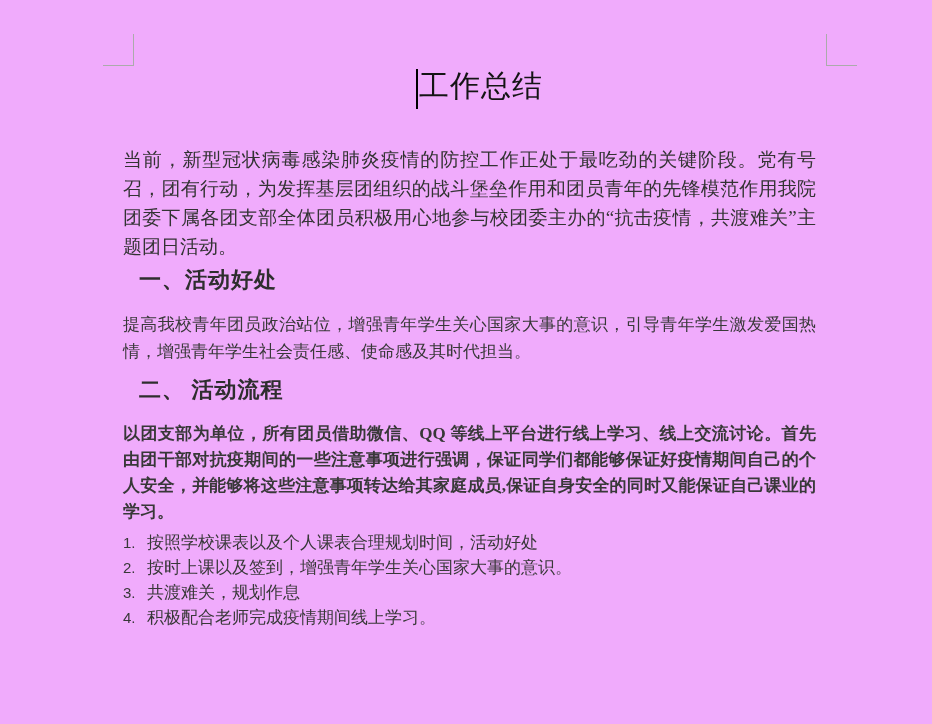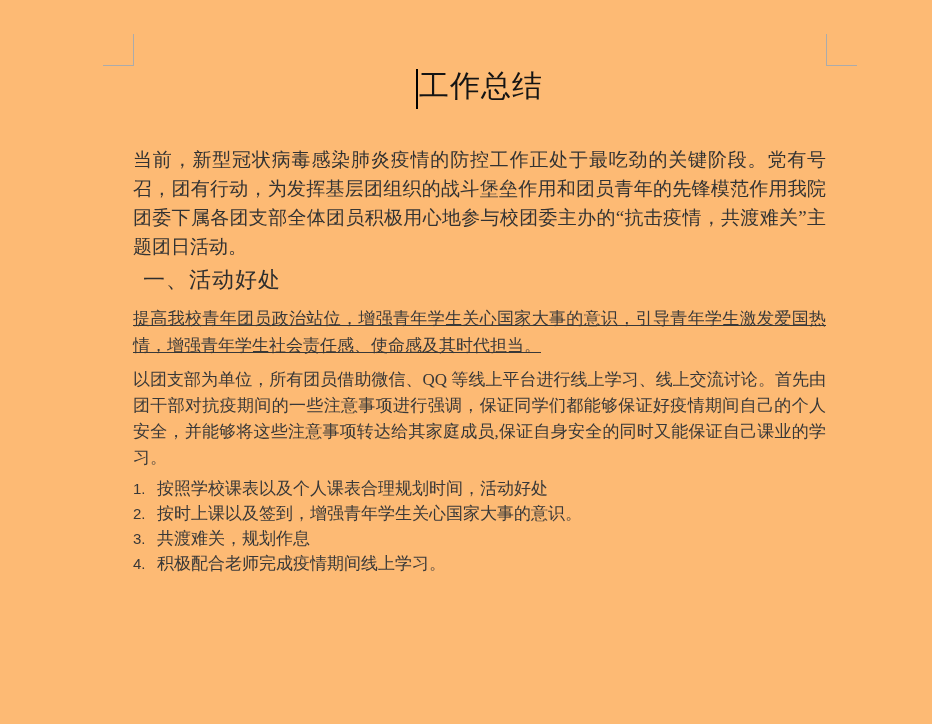--- a/index.html
+++ b/index.html
@@ -1,20 +1,20 @@
 <!DOCTYPE html>
 <html><head>
 <meta charset="utf-8">
 <style>
   html, body { margin: 0; padding: 0; }
   .page {
     position: relative;
     width: 932px;
     height: 724px;
-    background: #fdba74;
+    background: #f0abfc;
     overflow: hidden;
     font-family: "Liberation Serif", "DejaVu Serif", serif;
   }
   
   .crop { position: absolute; width: 30px; height: 31px; }
   .crop-tl { left: 103px; top: 34px; border-right: 1px solid #ababab; border-bottom: 1px solid #ababab; }
   .crop-tr { left: 826px; top: 34px; border-left: 1px solid #ababab; border-bottom: 1px solid #ababab; }
 
   .title-row {
     position: absolute;
@@ -30,51 +30,51 @@
   .caret {
     display: inline-block;
     width: 2px; height: 40px;
     background: #000000;
     vertical-align: middle;
     margin-right: 1px;
   }
 
   .doc-body {
     position: absolute;
-    left: 133px; top: 138px;
+    left: 123px; top: 138px;
     width: 693px;
     color: #363636;
   }
   .para {
     margin: 0;
     text-align: justify;
   }
   .para-intro {
     margin-top: 7px;
     font-size: 19px;
     line-height: 29px;
     color: #333333;
   }
   .heading {
-    margin: 10px;
-    font-weight: normal;
+    margin: 16px;
+    font-weight: bold;
     font-size: 22px;
     line-height: 30px;
     color: #2e2e2e;
     letter-spacing: 1px;
   }
   .heading-1 { margin-top: 4px; }
   .heading-2 { margin-top: 10px; }
   .para-body {
     font-size: 17px;
     line-height: 26px;
     color: #383838;
   }
-  .para-s1 { margin-top: 2px; line-height: 27px; text-decoration: underline; }
-  .para-s2 { margin-top: 8px; }
+  .para-s1 { margin-top: 2px; line-height: 27px; }
+  .para-s2 { margin-top: 8px; font-weight: bold; }
 
   .step-list { margin-top: 5px; }
   .step {
     display: flex;
     font-size: 17px;
     line-height: 25px;
     color: #383838;
   }
   .step .num {
     flex: 0 0 24px;
@@ -96,20 +96,21 @@
   </div>
 
   <div class="doc-body">
 
     <p class="para para-intro">当前，新型冠状病毒感染肺炎疫情的防控工作正处于最吃劲的关键阶段。党有号召，团有行动，为发挥基层团组织的战斗堡垒作用和团员青年的先锋模范作用我院团委下属各团支部全体团员积极用心地参与校团委主办的“抗击疫情，共渡难关”主题团日活动。</p>
 
     <h2 class="heading heading-1">一、活动好处</h2>
 
     <p class="para para-body para-s1">提高我校青年团员政治站位，增强青年学生关心国家大事的意识，引导青年学生激发爱国热情，增强青年学生社会责任感、使命感及其时代担当。</p>
 
+    <h2 class="heading heading-2">二、 活动流程</h2>
 
     <p class="para para-body para-s2">以团支部为单位，所有团员借助微信、QQ 等线上平台进行线上学习、线上交流讨论。首先由团干部对抗疫期间的一些注意事项进行强调，保证同学们都能够保证好疫情期间自己的个人安全，并能够将这些注意事项转达给其家庭成员,保证自身安全的同时又能保证自己课业的学习。</p>
 
     <div class="step-list">
         <div class="step">
           <span class="num">1.</span>
           <span class="step-text">按照学校课表以及个人课表合理规划时间，活动好处</span>
         </div>
         <div class="step">
           <span class="num">2.</span>

